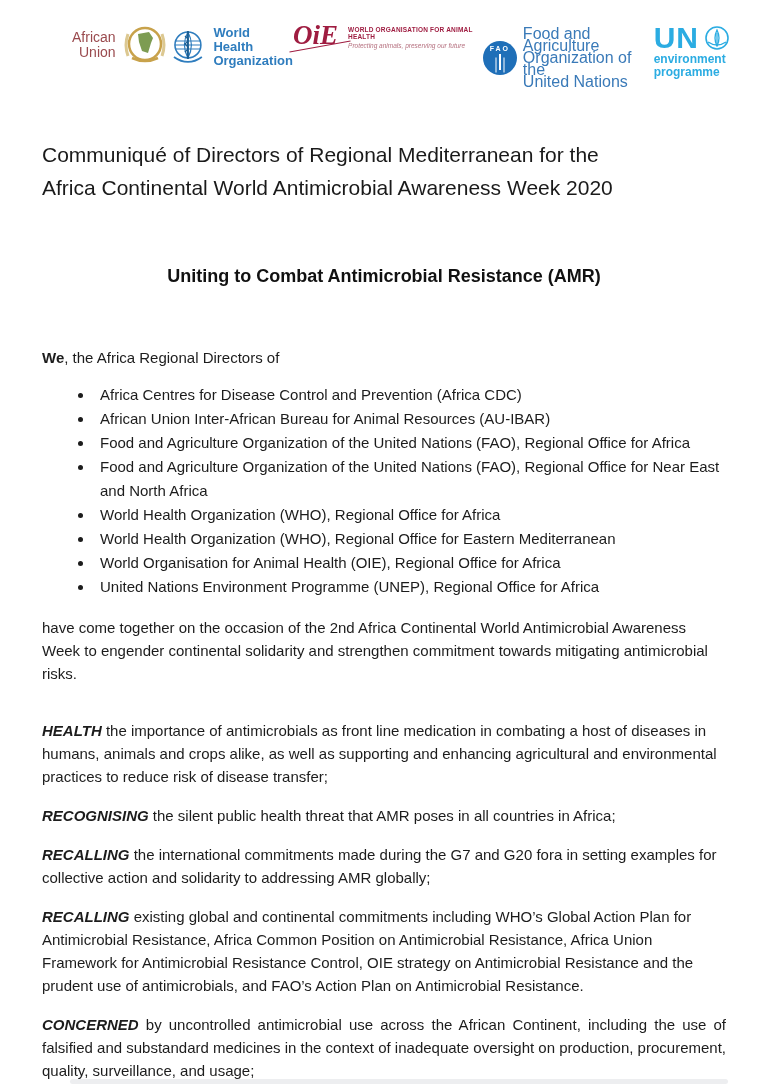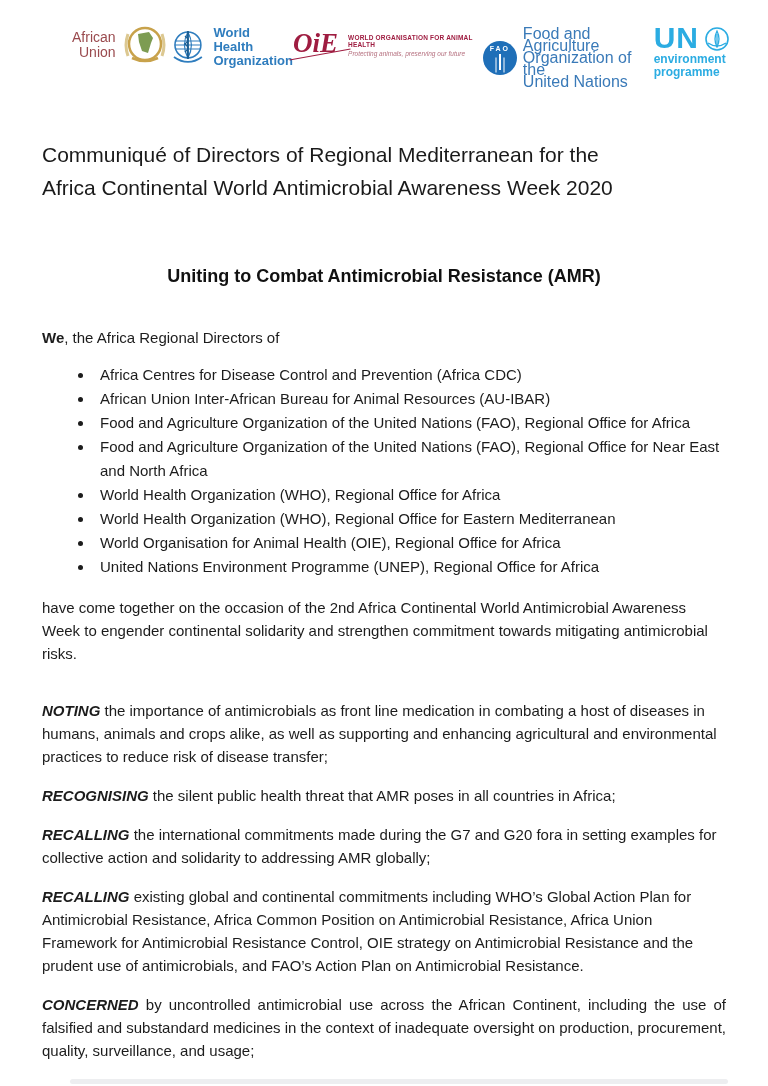--- a/index.html
+++ b/index.html
@@ -33,21 +33,21 @@
   }
   
   .who { margin-top: 4px; }
   .who-text {
     color: #2f7dbe;
     font-weight: bold;
     font-size: 13px;
     line-height: 14px;
   }
   
-  .oie { margin-top: 8px; align-items: flex-start; }
+  .oie { align-items: flex-start; }
   .oie-mark {
     font-family: "Liberation Serif", "DejaVu Serif", serif;
     font-style: italic;
     font-weight: bold;
     font-size: 27px;
     line-height: 27px;
     color: #9f1d41;
     position: relative;
     padding-right: 4px;
   }
@@ -92,21 +92,21 @@
     box-shadow: -4px 3px 0 -0.5px #ffffff, 4px 3px 0 -0.5px #ffffff;
   }
   .fao-text {
     color: #3a7ab8;
     font-size: 16px;
     line-height: 12px;
     font-weight: 500;
   }
   
   .unep { display: block; margin-top: 2px; }
-  .unep-top { display: flex; align-items: flex-end; gap: 5px; }
+  .unep-top { display: flex; align-items: center; gap: 5px; }
   .unep-un {
     color: #2bace2;
     font-weight: bold;
     font-size: 30px;
     line-height: 28px;
     letter-spacing: 1px;
   }
   .unep-sub {
     color: #2bace2;
     font-weight: bold;
@@ -126,21 +126,21 @@
     color: #1a1a1a;
   }
   .doc-subtitle {
     margin-top: 62px;
     text-align: center;
     font-weight: bold;
     font-size: 18px;
     color: #111;
   }
   .intro {
-    margin-top: 40px;
+    margin-top: 60px;
     font-size: 15px;
     line-height: 22px;
   }
   .intro b { font-weight: bold; }
   ul.org-list {
     margin-top: 14px;
     padding-left: 52px;
     font-size: 15px;
     line-height: 24px;
     list-style: disc;
@@ -264,21 +264,21 @@
       <li>Food and Agriculture Organization of the United Nations (FAO), Regional Office for Near East and North Africa</li>
       <li>World Health Organization (WHO), Regional Office for Africa</li>
       <li>World Health Organization (WHO), Regional Office for Eastern Mediterranean</li>
       <li>World Organisation for Animal Health (OIE), Regional Office for Africa</li>
       <li>United Nations Environment Programme (UNEP), Regional Office for Africa</li>
     </ul>
 
     <p class="after-bullets">have come together on the occasion of the 2nd Africa Continental World Antimicrobial Awareness Week to engender continental solidarity and strengthen commitment towards mitigating antimicrobial risks.</p>
 
     <div class="clauses">
-      <p class="clause"><span class="lead">NOTING</span><span> the importance of antimicrobials as front line medication in combating a host of diseases in humans, animals and crops alike, as well as supporting and enhancing agricultural and environmental practices to reduce risk of disease transfer;</span></p>
+      <p class="clause"><span class="lead">HEALTH</span><span> the importance of antimicrobials as front line medication in combating a host of diseases in humans, animals and crops alike, as well as supporting and enhancing agricultural and environmental practices to reduce risk of disease transfer;</span></p>
       <p class="clause"><span class="lead">RECOGNISING</span><span> the silent public health threat that AMR poses in all countries in Africa;</span></p>
       <p class="clause"><span class="lead">RECALLING</span><span> the international commitments made during the G7 and G20 fora in setting examples for collective action and solidarity to addressing AMR globally;</span></p>
       <p class="clause"><span class="lead">RECALLING</span><span> existing global and continental commitments including WHO’s Global Action Plan for Antimicrobial Resistance, Africa Common Position on Antimicrobial Resistance, Africa Union Framework for Antimicrobial Resistance Control, OIE strategy on Antimicrobial Resistance and the prudent use of antimicrobials, and FAO’s Action Plan on Antimicrobial Resistance.</span></p>
       <p class="clause justify"><span class="lead">CONCERNED</span><span> by uncontrolled antimicrobial use across the African Continent, including the use of falsified and substandard medicines in the context of inadequate oversight on production, procurement, quality, surveillance, and usage;</span></p>
     </div>
 
   </div>
 
   <div class="page-bottom-edge"></div>
 

